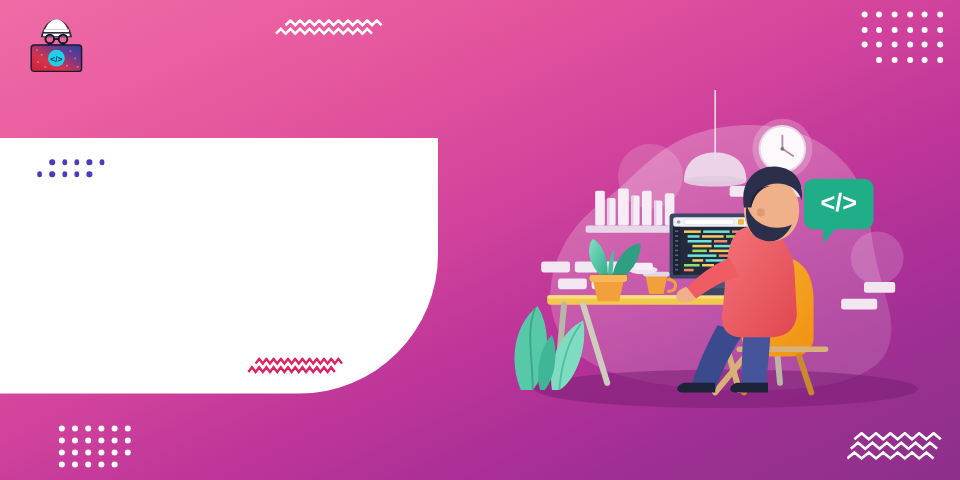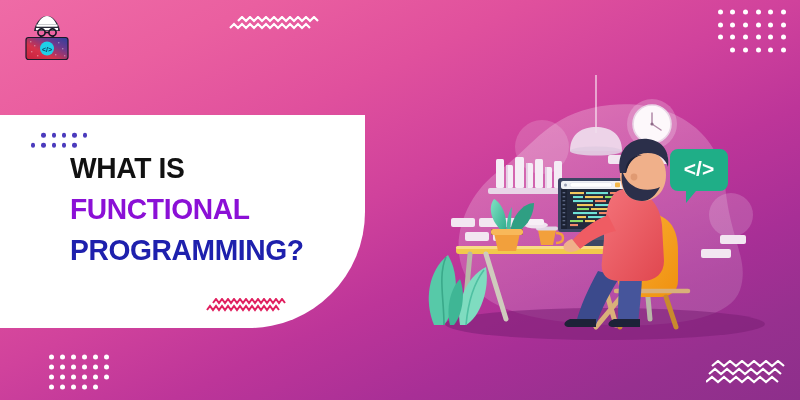--- a/index.html
+++ b/index.html
@@ -480,25 +480,20 @@
       <span class="dot dot-p"></span>
       <span class="dot dot-p"></span>
     <span class="dot dot-p"></span>
       <span class="dot dot-p"></span>
       <span class="dot dot-p"></span>
       <span class="dot dot-p"></span>
       <span class="dot dot-p"></span>
       <span class="dot"></span>
   </div>
 
-  <div class="headline">
-    <p class="hl-line hl-1">WHAT IS</p>
-    <p class="hl-line hl-2">FUNCTIONAL</p>
-    <p class="hl-line hl-3">PROGRAMMING?</p>
-  </div>
 
   <svg class="zig zig-red" viewBox="0 0 90 16" preserveAspectRatio="none">
     <polyline points="8,5 11,1 14,5 17,1 20,5 23,1 26,5 29,1 32,5 35,1 38,5 41,1 44,5 47,1 50,5 53,1 56,5 59,1 62,5 65,1 68,5 71,1 74,5 77,1 80,5" fill="none" stroke="#e0205f" stroke-width="2"></polyline>
     <polyline points="2,12 5,8 8,12 11,8 14,12 17,8 20,12 23,8 26,12 29,8 32,12 35,8 38,12 41,8 44,12 47,8 50,12 53,8 56,12 59,8 62,12 65,8 68,12 71,8 74,12" fill="none" stroke="#e0205f" stroke-width="2"></polyline>
   </svg>
 
   <div class="dots dots-bottomleft">
     <span class="dot dot-w"></span>
       <span class="dot dot-w"></span>
       <span class="dot dot-w"></span>

